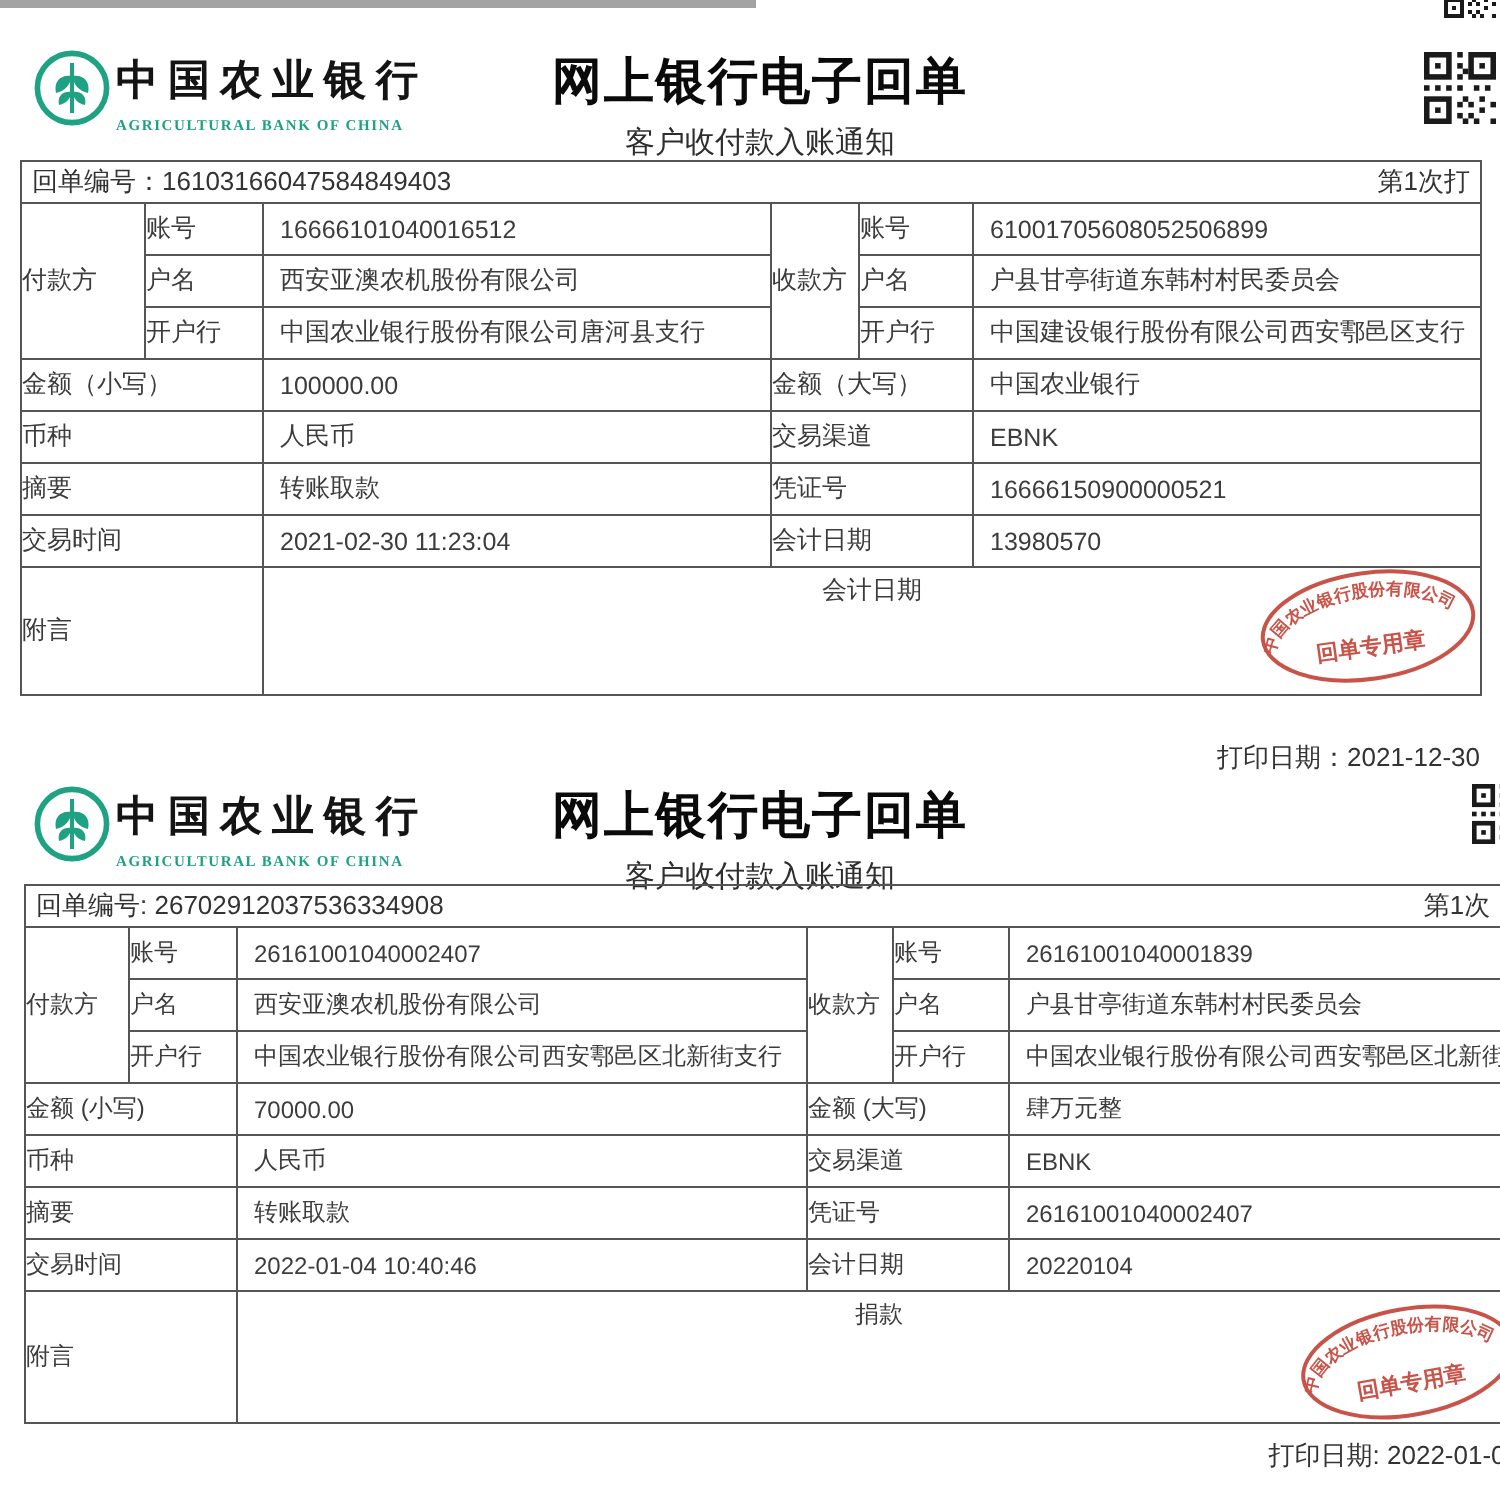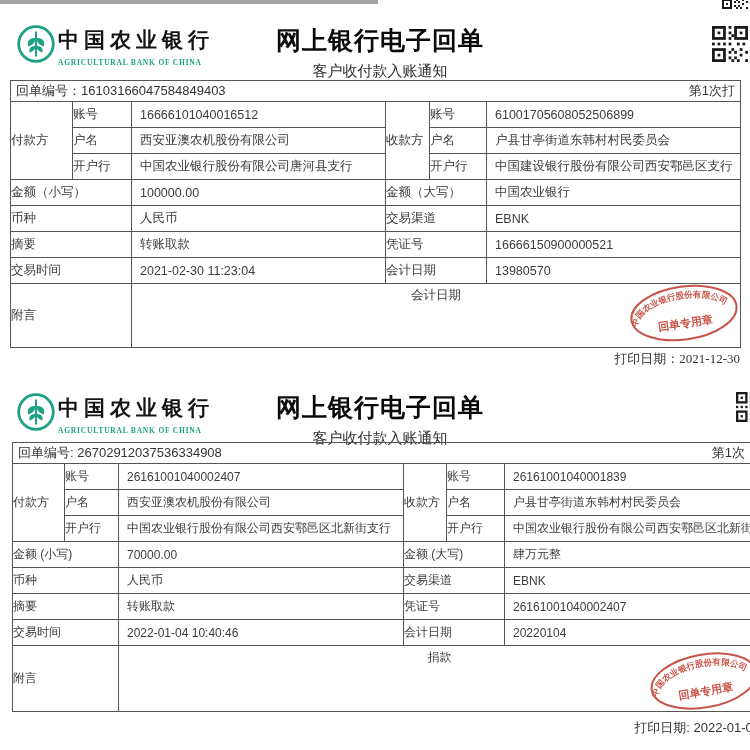--- a/index.html
+++ b/index.html
@@ -27,21 +27,21 @@
   #t1{left:10px;top:80px;width:730px;}
   #t2{left:12px;top:77px;width:748px;}
   .lab{}
   .val{padding-left:8px !important;text-align:left;white-space:nowrap;margin-left:44px;}
   .rno{display:flex;justify-content:space-between;align-items:flex-start;padding:0 5px;font-size:13px;color:#333;}
   .rno .num-part{white-space:nowrap;}
   .memo-cell{vertical-align:top;text-align:center;padding-top:3px !important;}
   .memo-lab{vertical-align:middle;}
   .stamp{position:absolute;transform:rotate(-8deg);opacity:0.92;}
   .print-date{position:absolute;font-size:13px;color:#333;text-align:right;white-space:nowrap;}
-  #pd1{left:440px;width:300px;top:350px;font-family:Liberation Serif, serif;}
+  #pd1{left:440px;width:300px;top:370px;}
   #pd2{left:430px;width:330px;top:354px;}
   .hidden-defs{position:absolute;width:0;height:0;overflow:hidden;}
 </style>
 </head>
 <body>
 
 <svg class="hidden-defs" aria-hidden="true">
   <defs>
     <symbol id="qr-sym" viewBox="0 0 26 26">
       <rect x="0" y="0" width="10" height="10" fill="#1a1a1a"></rect>

